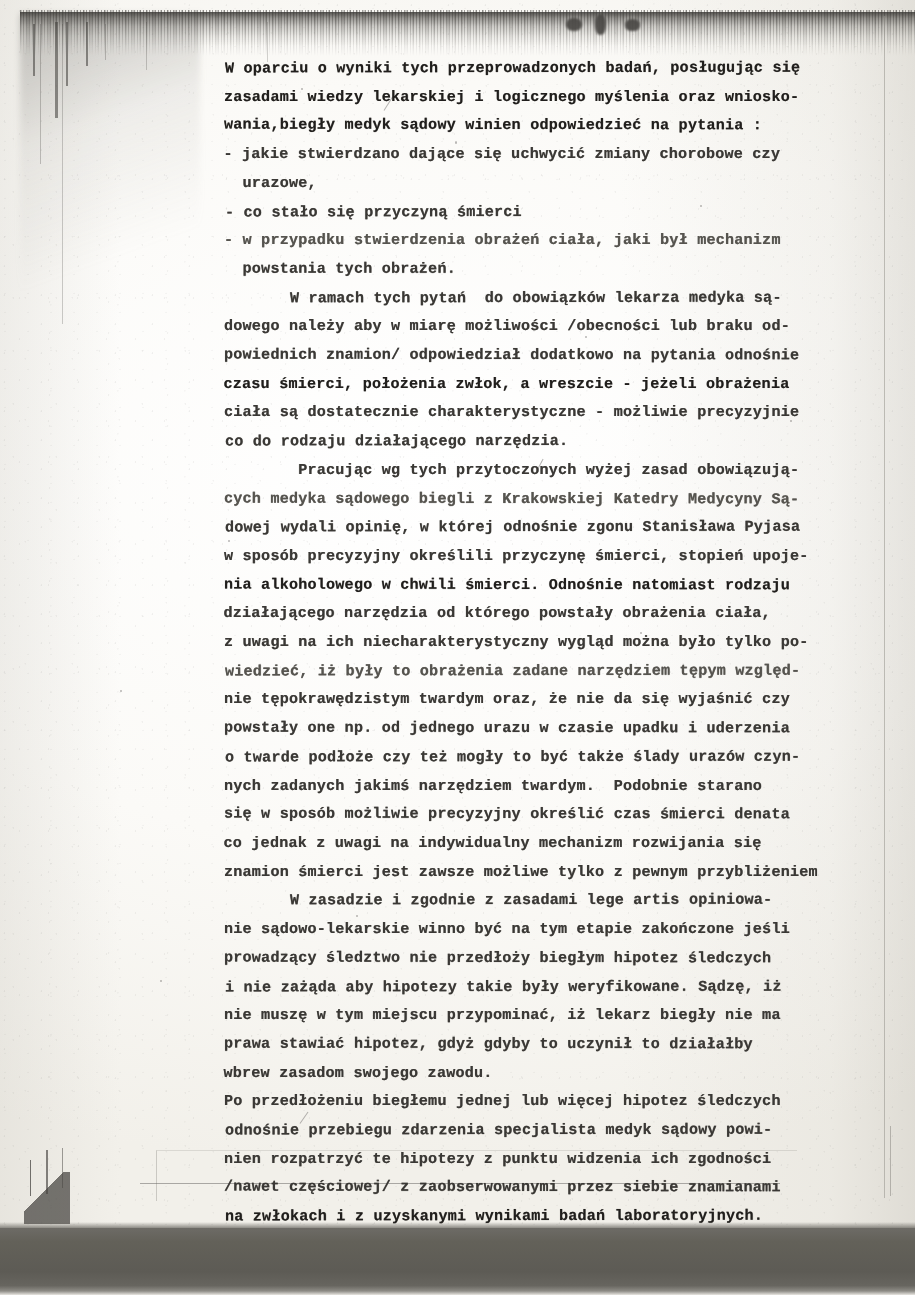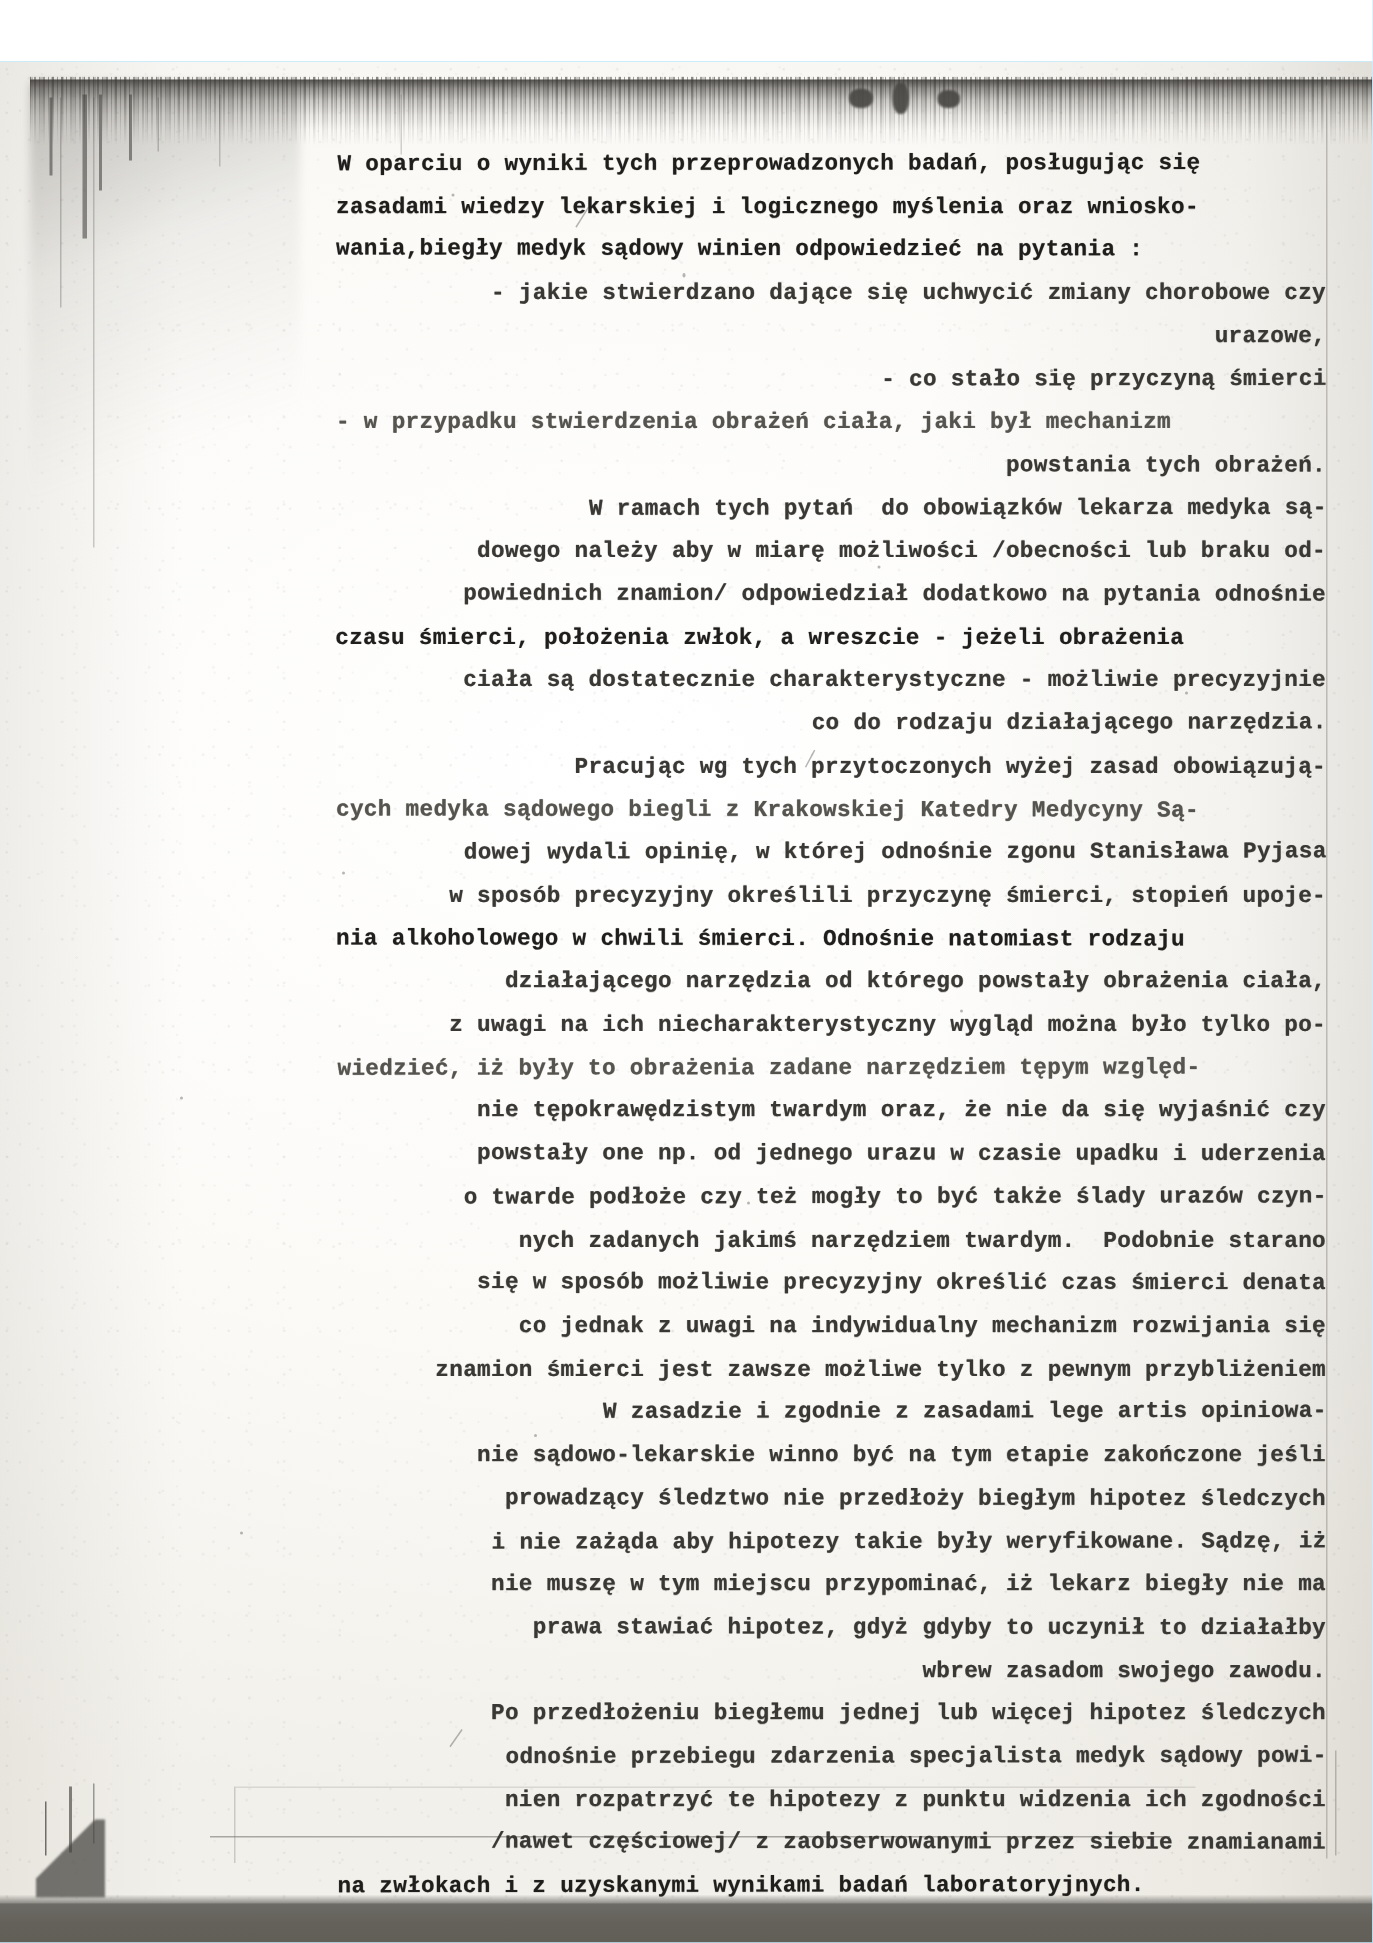--- a/index.html
+++ b/index.html
@@ -5,23 +5,22 @@
 <style>
   html,body{margin:0;padding:0;background:#ffffff;}
   body{
     width:915px;height:1295px;overflow:hidden;position:relative;
     font-family:"Liberation Mono","DejaVu Sans Mono",monospace;
   }
 
   
   #scan-root{
     position:absolute;inset:0;
-    background:#7dd3fc;
+    background:#f97316;
     overflow:hidden;
-    margin-top:41px;
   }
 
   
   #paper{
     position:absolute;
     left:0;top:0;width:915px;height:1232px;
     background:
       radial-gradient(ellipse 1100px 700px at 46% 38%, #ffffff 0%, #fbfaf7 55%, #f2f0ea 100%);
     overflow:hidden;
   }
@@ -163,21 +162,21 @@
     white-space:pre;
     
     text-shadow:
       0.35px 0 0 rgba(70,68,64,.30),
       -0.35px 0 0 rgba(70,68,64,.22),
       0 0.35px 0 rgba(70,68,64,.25),
       0 -0.3px 0 rgba(110,108,102,.16);
   }
   
   .ink-dark   {color:#201e1c;}
-  .ink-mid    {color:#3a3835;text-align:right;}
+  .ink-mid    {color:#3a3835;}
   .ink-light  {color:#56544f;}
 
   .ln.skew-a{transform:rotate(-0.08deg);}
   .ln.skew-b{transform:rotate(0.07deg);}
   .ln.shift-a{margin-left:.6px;}
   .ln.shift-b{margin-left:-.5px;}
 
   
   #typescript{filter:blur(.18px);}
 

